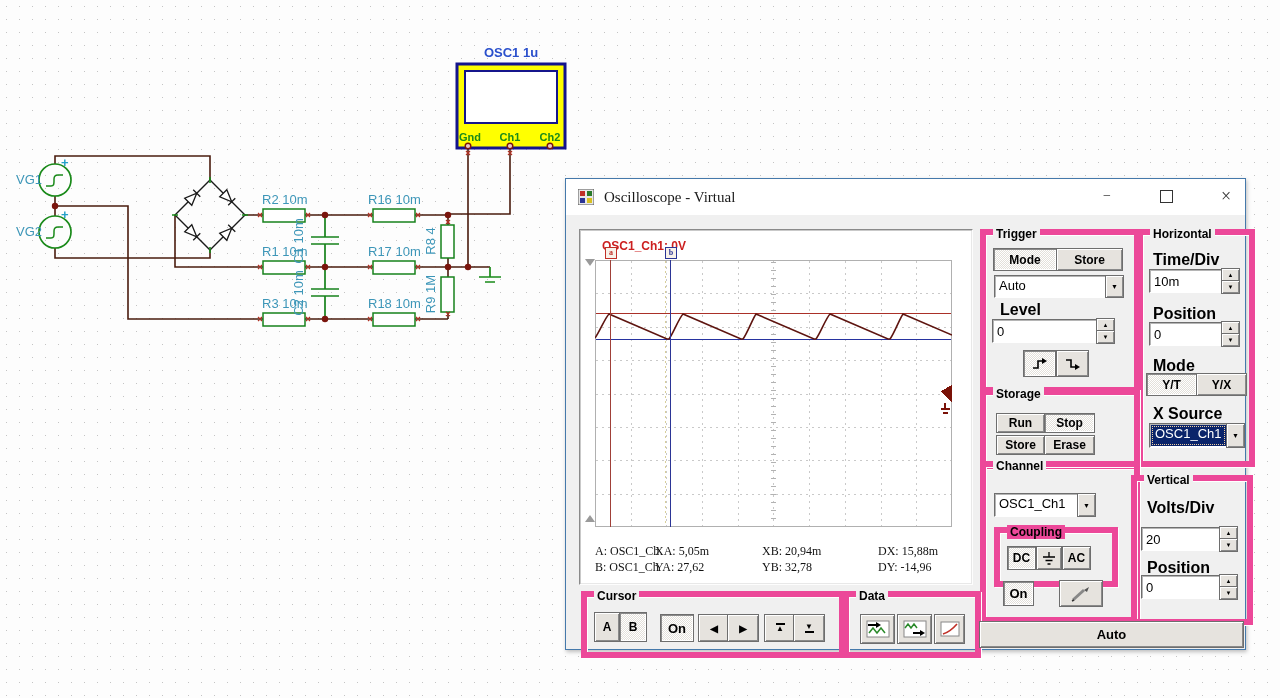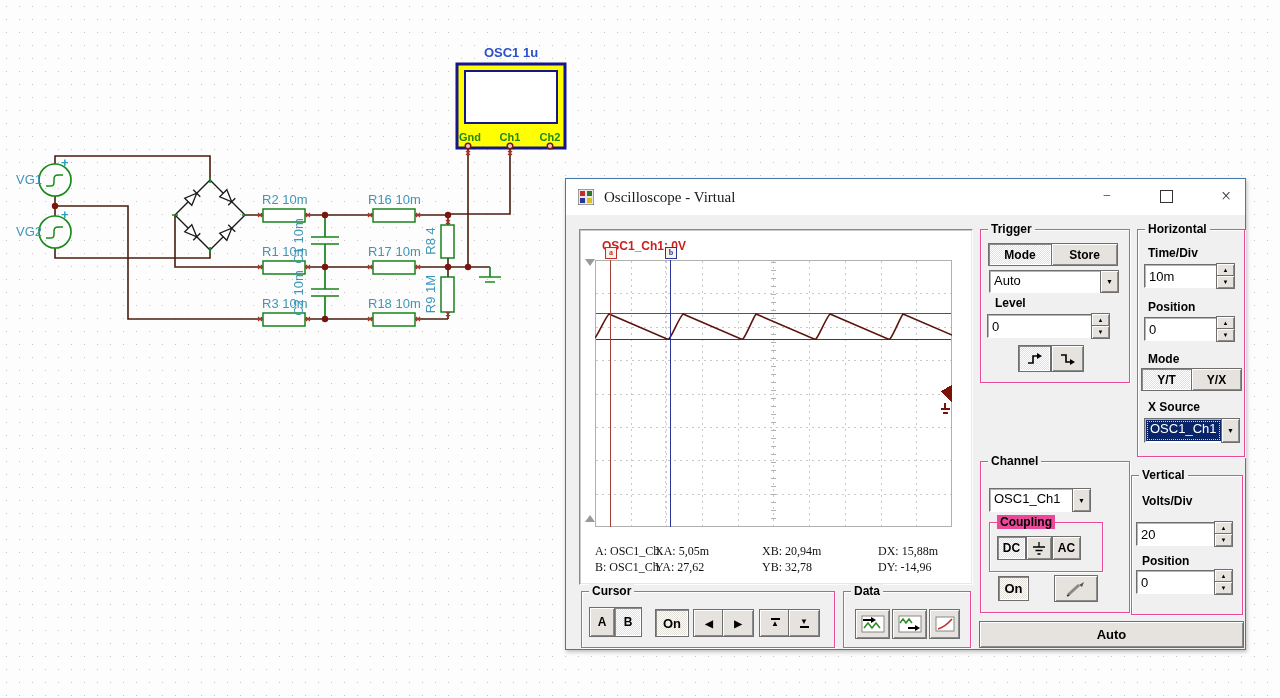--- a/index.html
+++ b/index.html
@@ -17,23 +17,23 @@
 
   
   #osc-win{position:absolute;left:565px;top:178px;width:679px;height:470px;
     background:#f0f0f0;border:1px solid #4579ab;box-shadow:1px 2px 4px rgba(0,0,0,.25);}
   #titlebar{position:absolute;left:0;top:0;width:100%;height:36px;background:#ffffff;font-family:Liberation Serif, serif;}
   #title-text{position:absolute;left:38px;top:10px;font-size:15px;color:#1a1a1a;}
   .capbtn{position:absolute;top:2px;width:34px;height:30px;display:flex;align-items:center;justify-content:center;color:#333;}
   .capbtn .maxbox{width:11px;height:11px;border:1px solid #333;}
 
   
-  .grp{position:absolute;border:1px solid #ec4899;box-shadow:inset 1px 1px 0 #fff,1px 1px 0 #fff;}
+  .grp{position:absolute;border:6px solid #ec4899;box-shadow:inset 1px 1px 0 #fff,1px 1px 0 #fff;}
   .gt{position:absolute;top:-8px;left:7px;background:#f0f0f0;padding:0 3px;font-weight:bold;font-size:12px;color:#000;white-space:nowrap;}
-  .lbl{position:absolute;font-weight:bold;font-size:12px;color:#000;white-space:nowrap;}
+  .lbl{position:absolute;font-weight:bold;font-size:16px;color:#000;white-space:nowrap;}
 
   
   .btn{position:absolute;background:#e6e3de;
     box-shadow:inset 1px 1px 0 #fff,inset -1px -1px 0 #8a8a8a,0 0 0 1px #6e6e6e;
     display:flex;align-items:center;justify-content:center;
     font:bold 12px "Liberation Sans",sans-serif;color:#000;cursor:pointer;}
   .btn.on{background-color:#f4f3f0;
     background-image:repeating-conic-gradient(#fff 0% 25%, #e3e0da 25% 50%);
     background-size:2px 2px;
     box-shadow:inset 1px 1px 0 #8a8a8a,inset -1px -1px 0 #fff,0 0 0 1px #6e6e6e;}
@@ -297,20 +297,35 @@
       <div class="btn" style="left:54px;top:139px;width:49px;height:21px">
         <span>Y/X</span>
         </div>
       <span class="lbl" style="left:10px;top:170px">X Source</span>
       <div class="combo" style="left:6px;top:188px;width:94px;height:23px">
         <span class="ct sel">OSC1_Ch1</span>
         <span class="ca">▼</span>
       </div>
     </div>
 
+    <div class="grp" style="left:414px;top:210px;width:148px;height:68px">
+      <span class="gt">Storage</span>
+      <div class="btn" style="left:11px;top:19px;width:47px;height:18px">
+        <span>Run</span>
+        </div>
+      <div class="btn on" style="left:59px;top:19px;width:49px;height:18px">
+        <span>Stop</span>
+        </div>
+      <div class="btn" style="left:11px;top:41px;width:47px;height:18px">
+        <span>Store</span>
+        </div>
+      <div class="btn" style="left:59px;top:41px;width:49px;height:18px">
+        <span>Erase</span>
+        </div>
+    </div>
 
     <div class="grp" style="left:414px;top:282px;width:148px;height:150px">
       <span class="gt">Channel</span>
       <div class="combo" style="left:8px;top:26px;width:100px;height:22px">
         <span class="ct">OSC1_Ch1</span>
         <span class="ca">▼</span>
       </div>
       <div class="grp" style="left:8px;top:60px;width:112px;height:48px">
         <span class="gt" style="background:#ec4899">Coupling</span>
         <div class="btn on" style="left:8px;top:14px;width:27px;height:22px">

